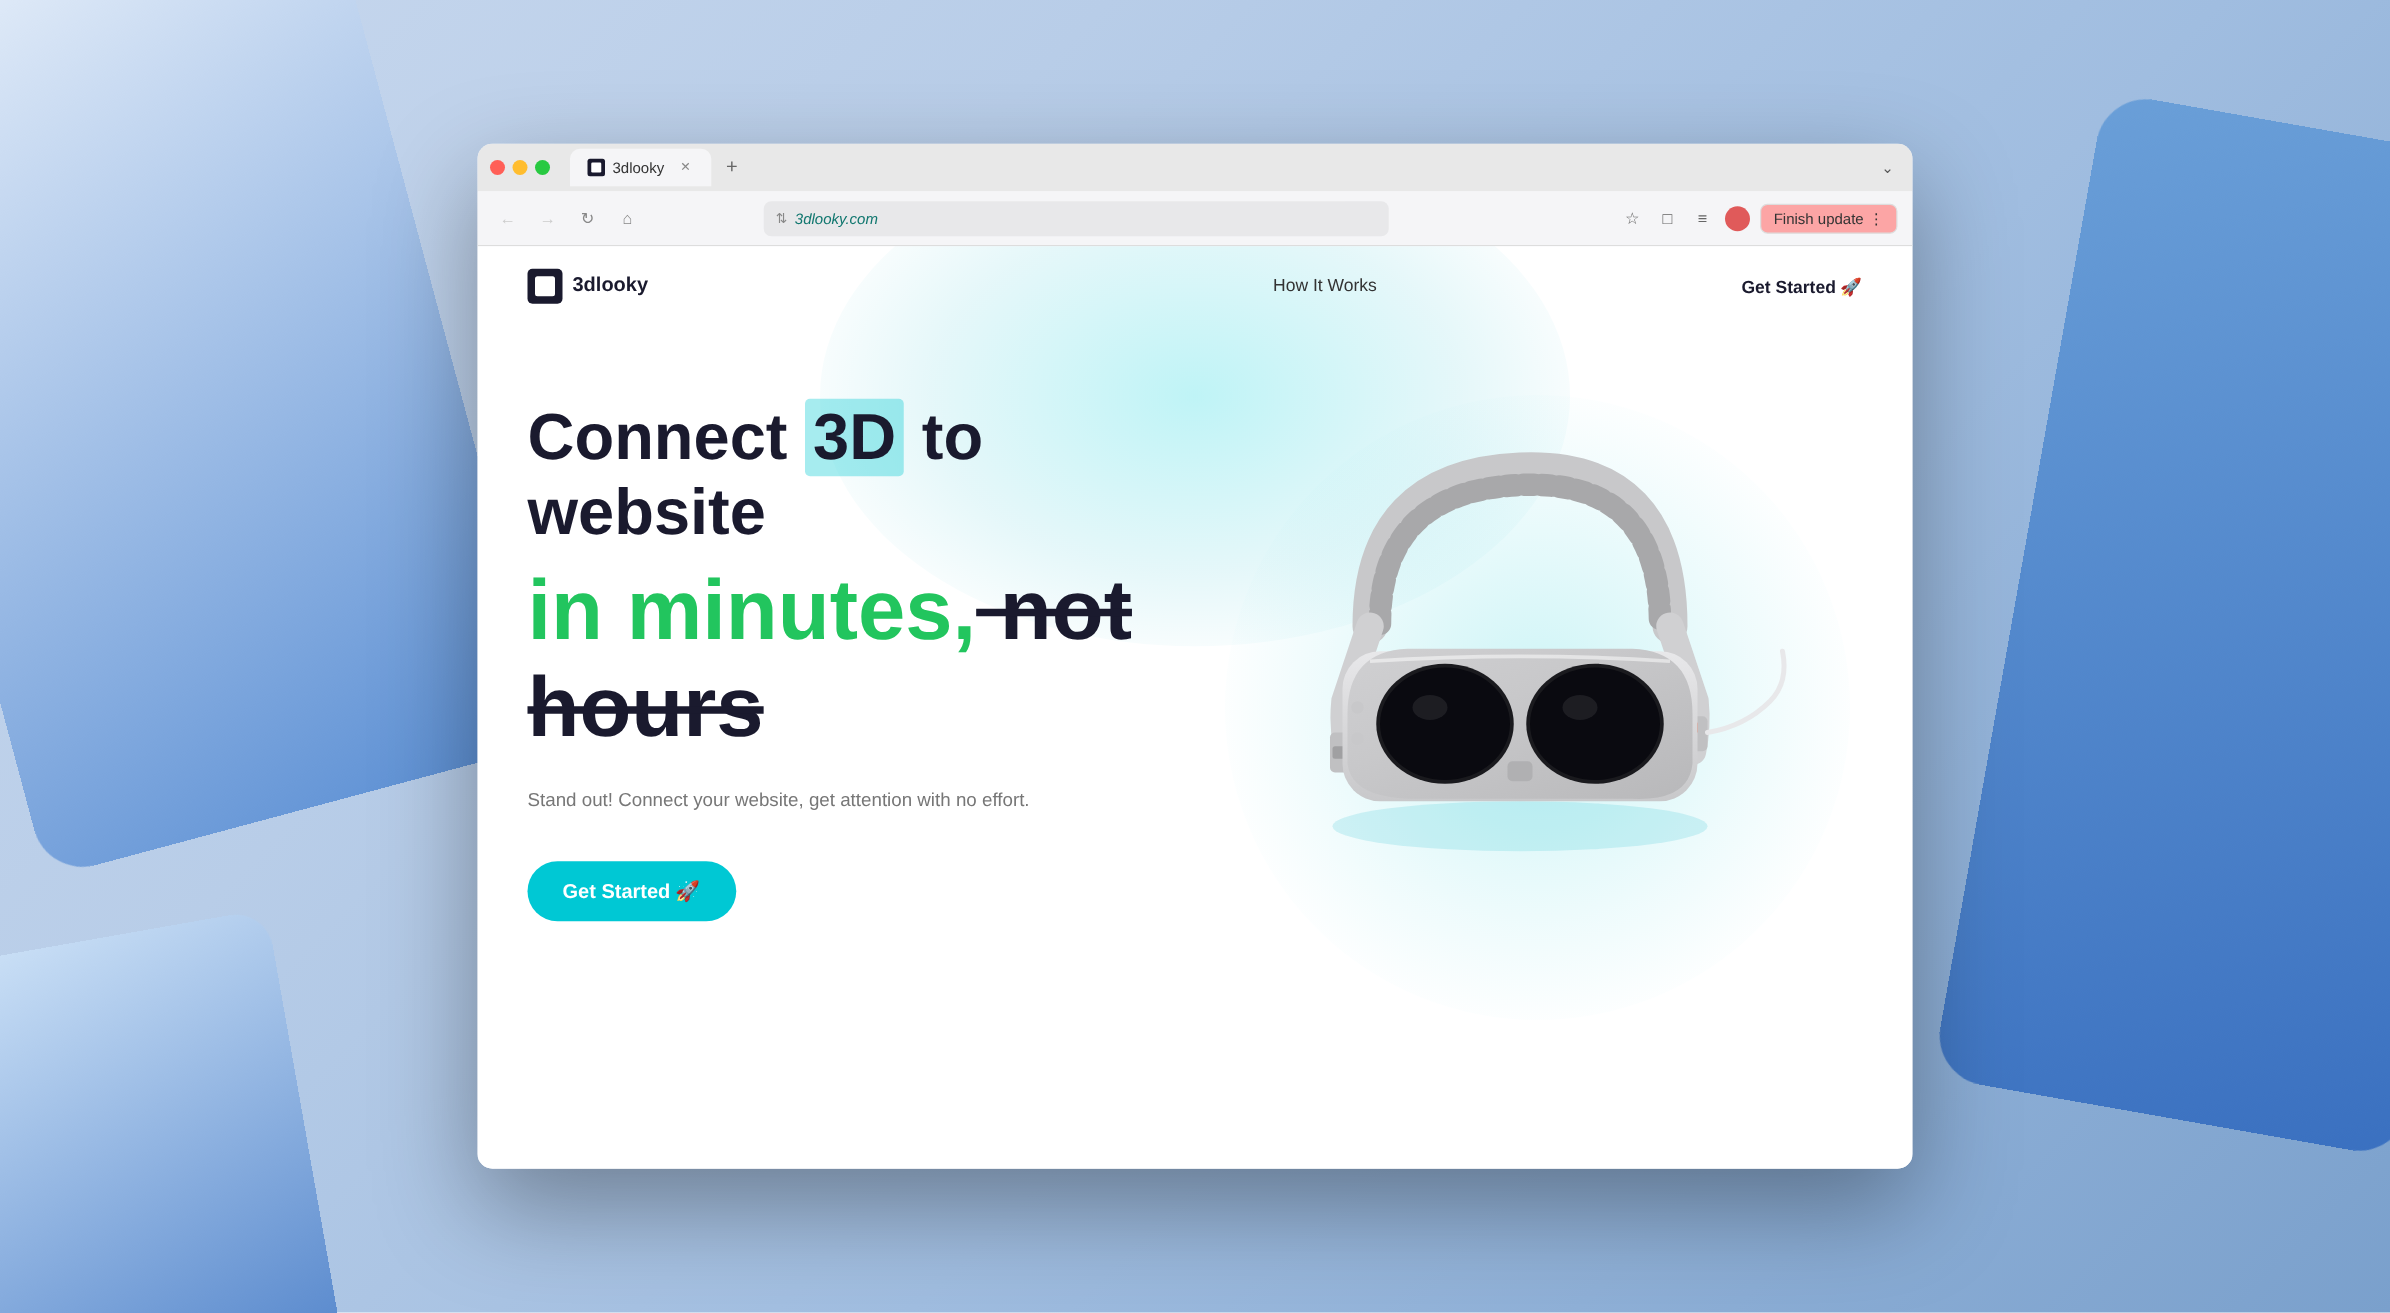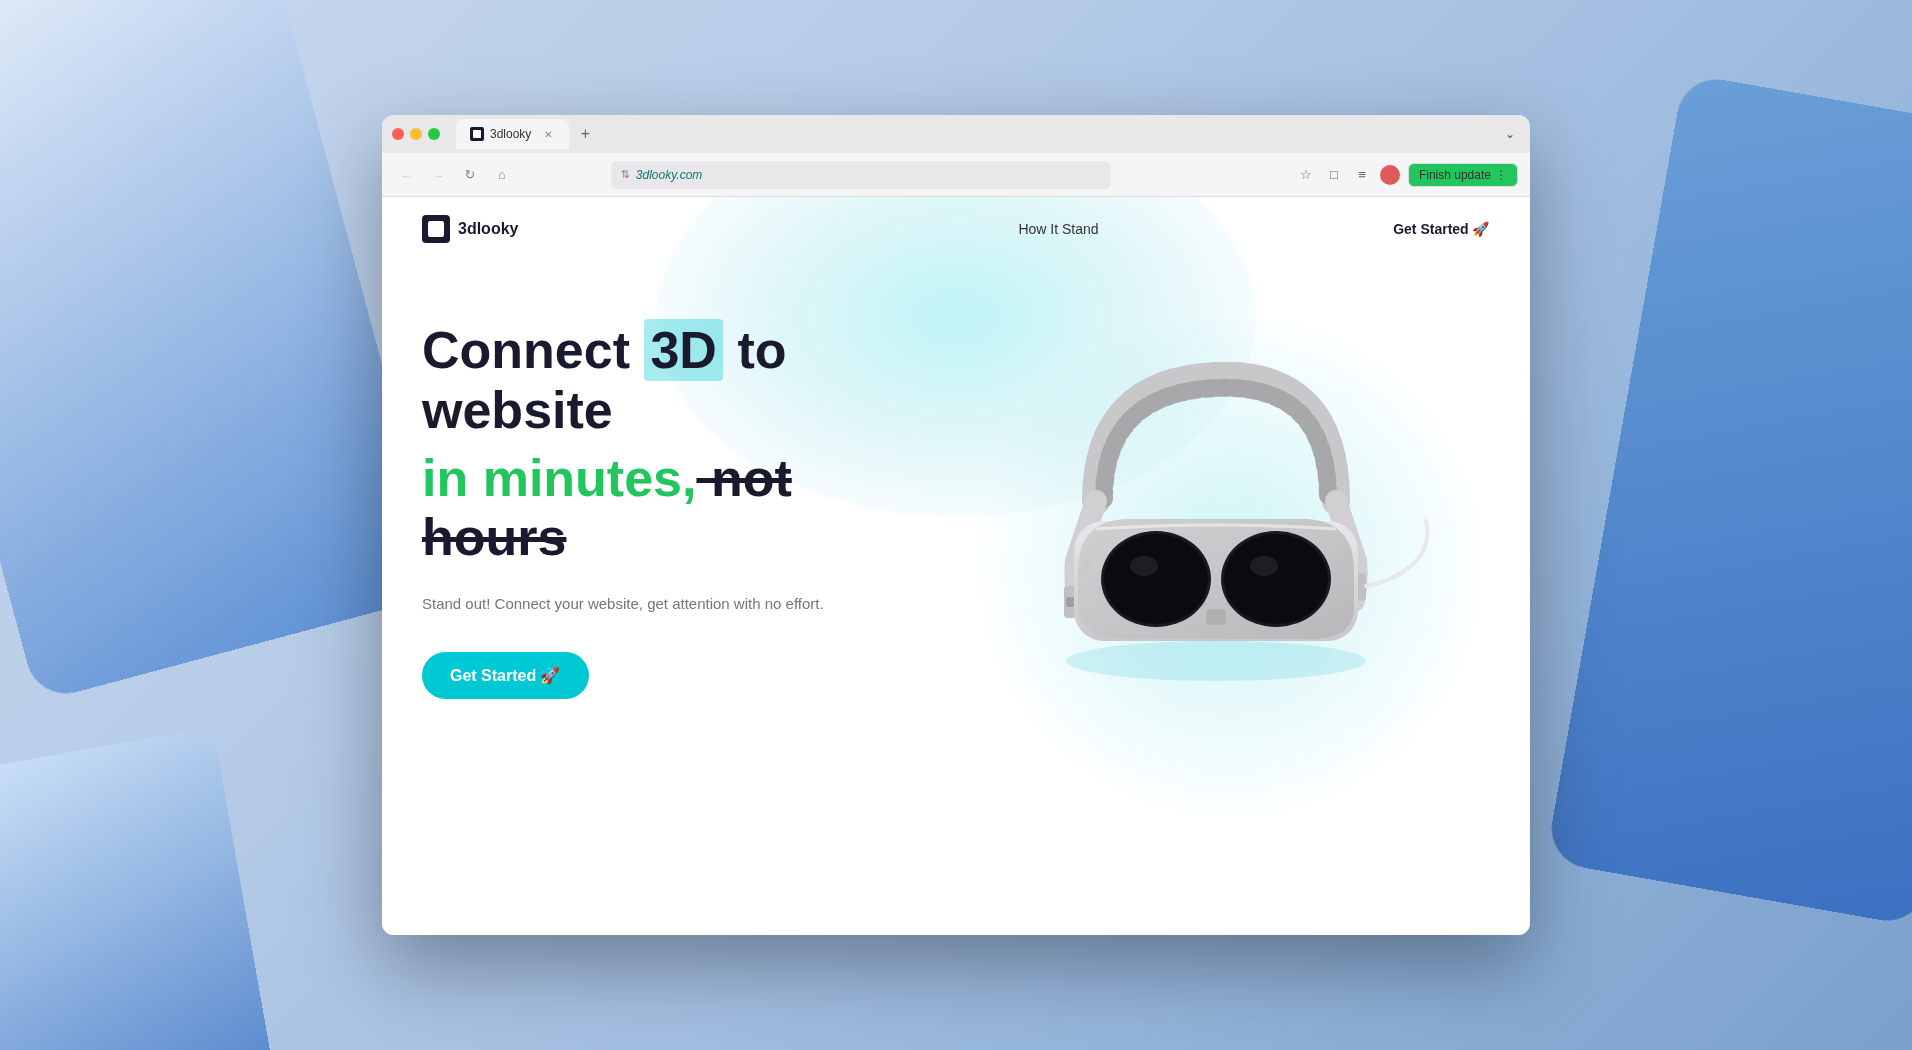--- a/index.html
+++ b/index.html
@@ -207,21 +207,21 @@
       width: 20px;
       height: 20px;
       display: flex;
       align-items: center;
       justify-content: center;
       color: #666;
       font-size: 13px;
       cursor: pointer;
     }
     .finish-update-btn {
-      background: #22c55e;
+      background: #fca5a5;
       border: 1px solid #ddd;
       border-radius: 6px;
       padding: 4px 10px;
       font-size: 12px;
       color: #333;
       cursor: pointer;
       display: flex;
       align-items: center;
       gap: 4px;
       justify-content: center;
@@ -334,21 +334,21 @@
       max-width: 520px;
     }
     .hero-title {
       font-size: 52px;
       font-weight: 800;
       line-height: 1.15;
       color: #1a1a2e;
       margin-bottom: 8px;
     }
     .hero-title-line2 {
-      font-size: 52px;
+      font-size: 68px;
       font-weight: 800;
       line-height: 1.15;
       margin-bottom: 24px;
     }
     .highlight-3d {
       background: rgba(0, 200, 210, 0.35);
       color: #1a1a2e;
       padding: 2px 6px;
       border-radius: 4px;
     }
@@ -464,21 +464,21 @@
     <div class="blob-right"></div>
 
     <nav class="site-nav">
       <div class="site-logo">
         <div class="logo-icon">
           <div class="logo-icon-inner"></div>
         </div>
         <span>3dlooky</span>
       </div>
       <div class="site-nav-links">
-        <a class="nav-link">How It Stand</a>
+        <a class="nav-link">How It Works</a>
       </div>
       <div class="site-nav-cta">
         <span>Get Started 🚀</span>
       </div>
     </nav>
 
     <section class="hero">
       <div class="hero-left">
         <div class="hero-title">
           <span>Connect </span><span class="highlight-3d">3D</span><span> to website</span>

